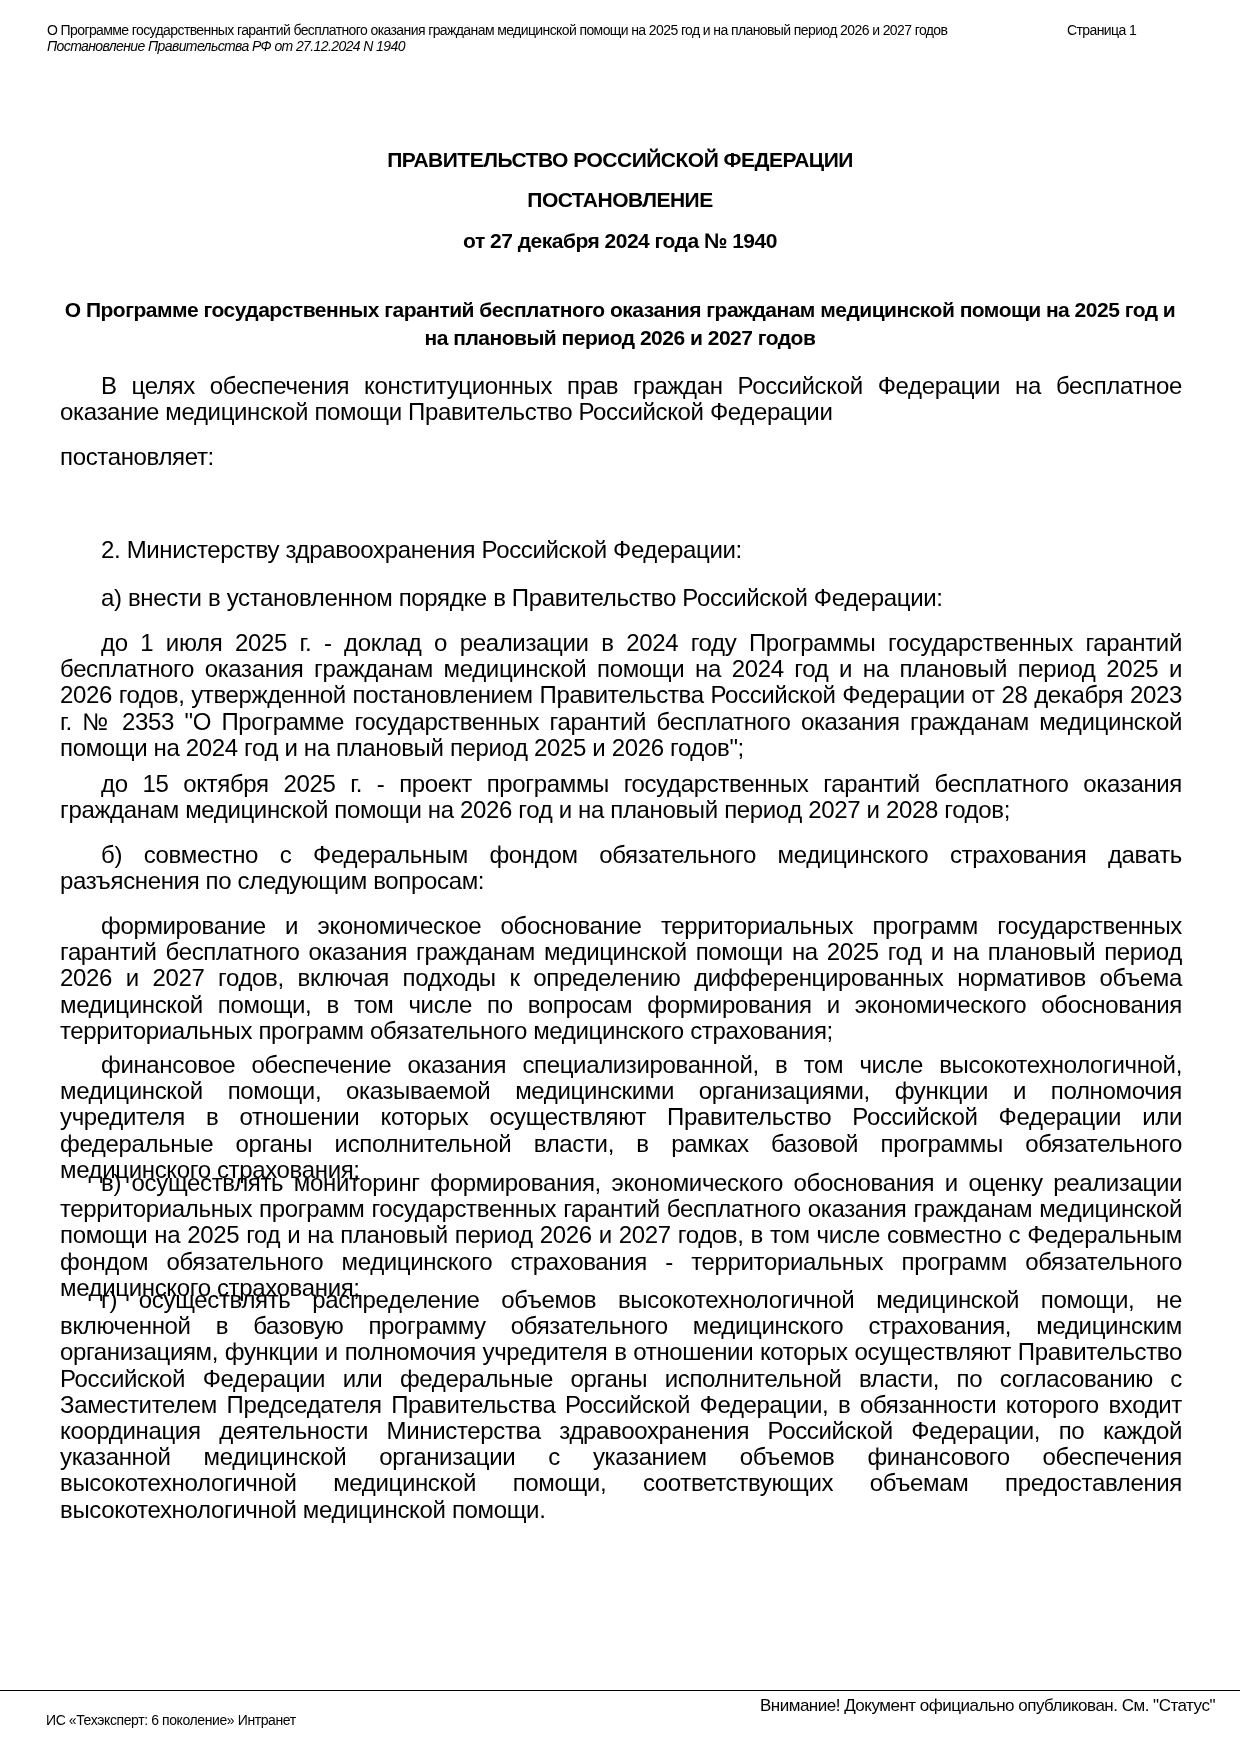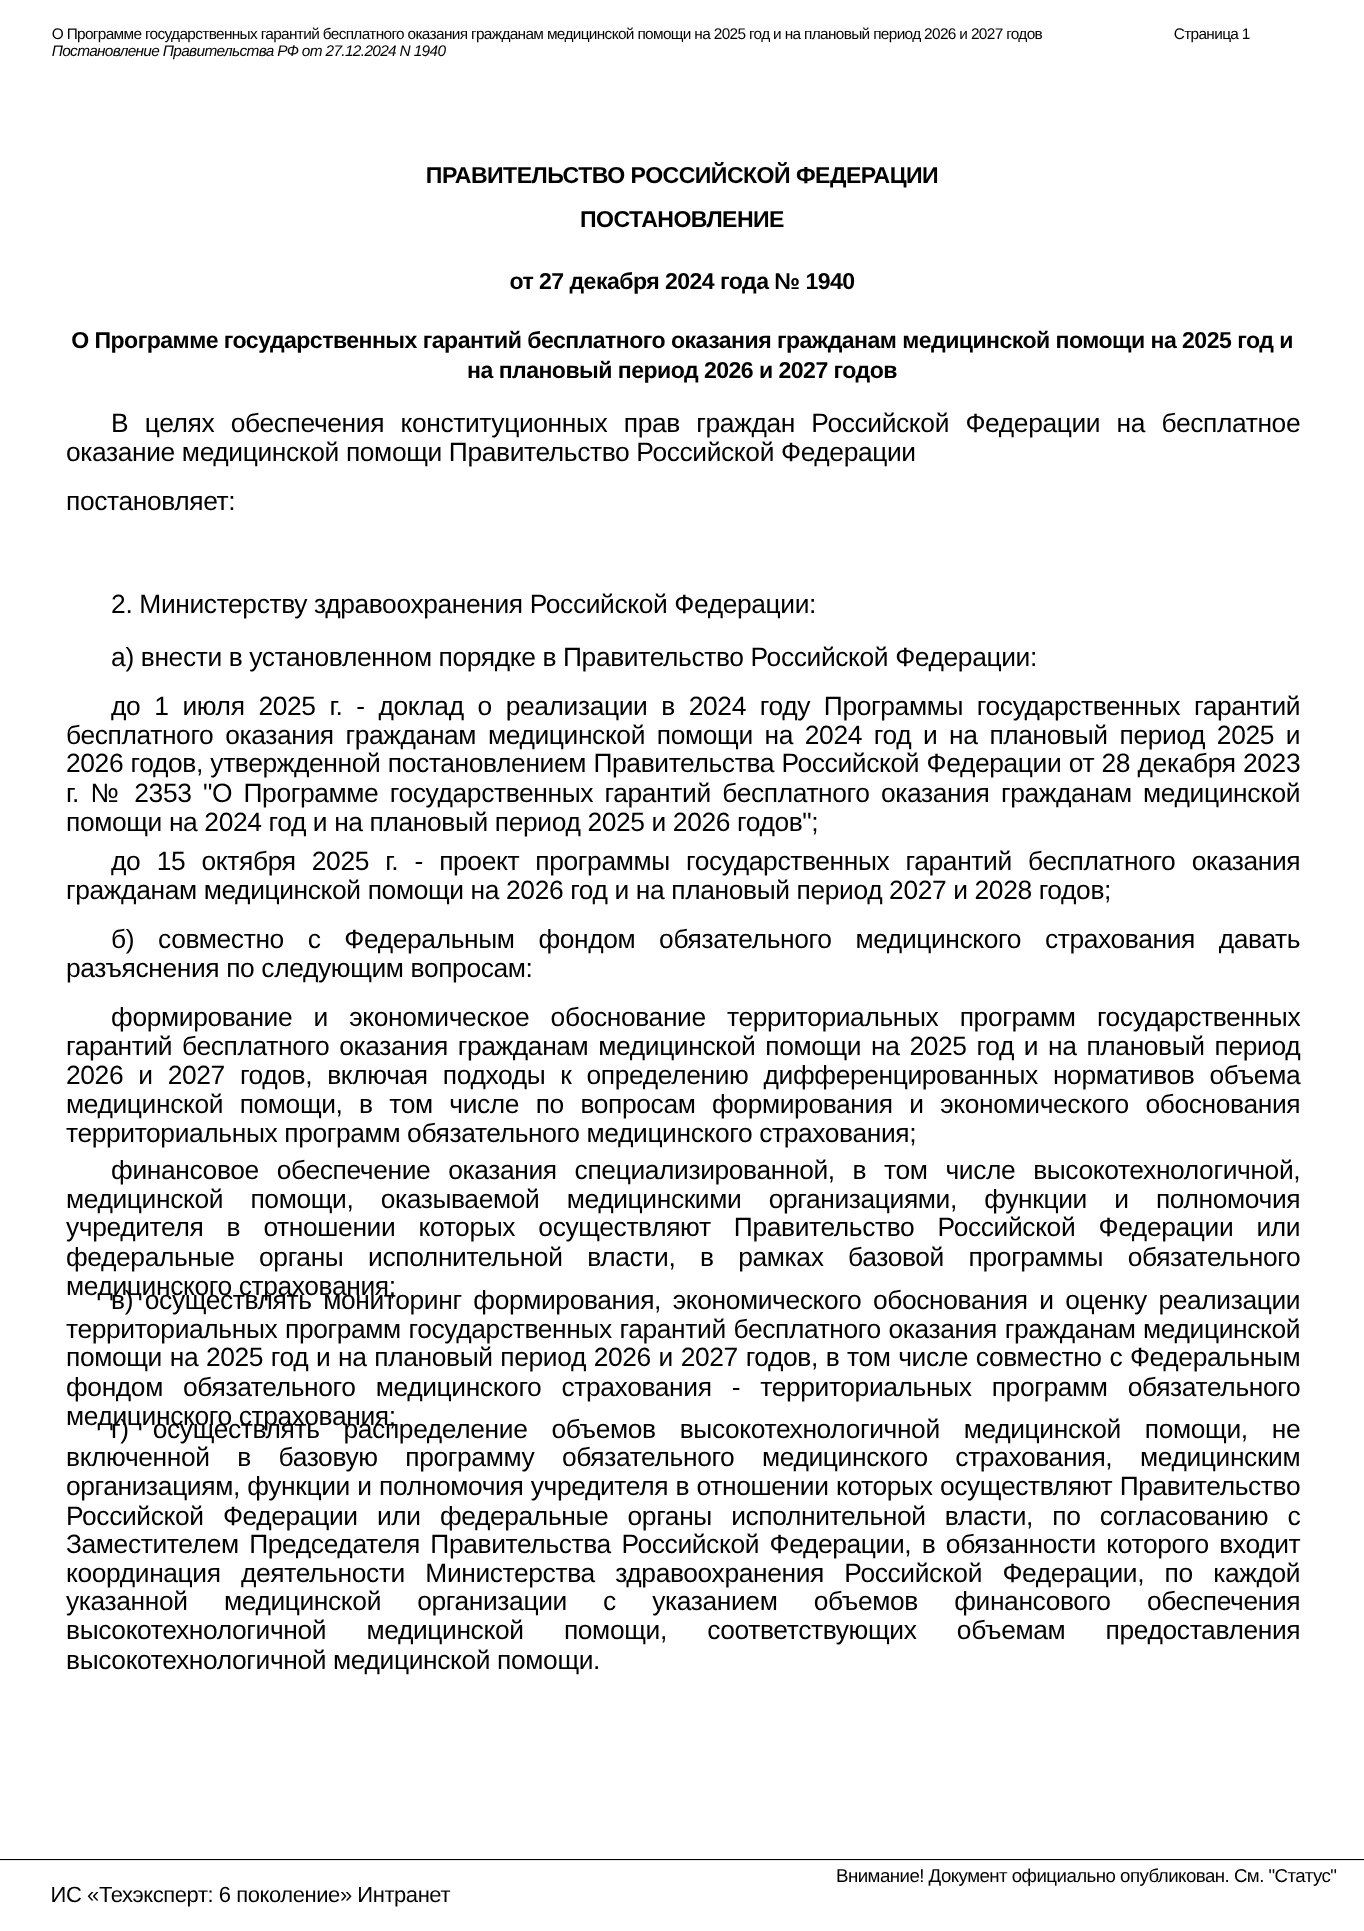--- a/index.html
+++ b/index.html
@@ -43,21 +43,21 @@
       left: 60px;
       width: 1120px;
       text-align: center;
       font-weight: bold;
       font-size: 21px;
       letter-spacing: -0.5px;
       line-height: 26px;
     }
     .h-gov { top: 147px; }
     .h-decree { top: 187px; }
-    .h-date { top: 228px; margin-top: 16px; }
+    .h-date { top: 228px; }
     .h-title { top: 296px; line-height: 28px; }
 
     .body-text {
       position: absolute;
       left: 60px;
       width: 1122px;
       font-size: 24px;
       line-height: 26.2px;
       letter-spacing: -0.35px;
       text-align: justify;
@@ -74,21 +74,21 @@
       left: 0;
       top: 1690px;
       width: 1240px;
       height: 0;
       border-top: 1.5px solid #000;
     }
     .footer-left {
       position: absolute;
       left: 46px;
       top: 1712px;
-      font-size: 20px;
+      font-size: 14px;
       letter-spacing: -0.4px;
     }
     .footer-right {
       position: absolute;
       left: 760px;
       top: 1696px;
       font-size: 17px;
       letter-spacing: -0.5px;
     }
   </style>

